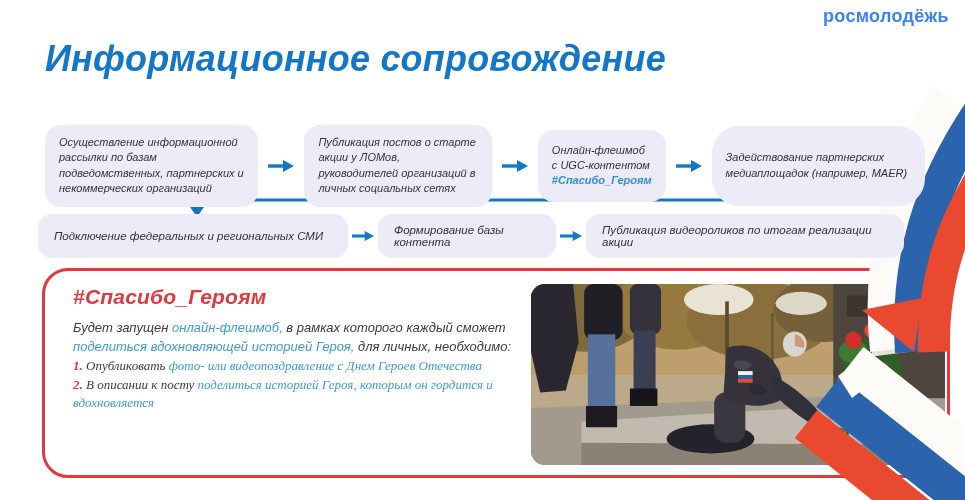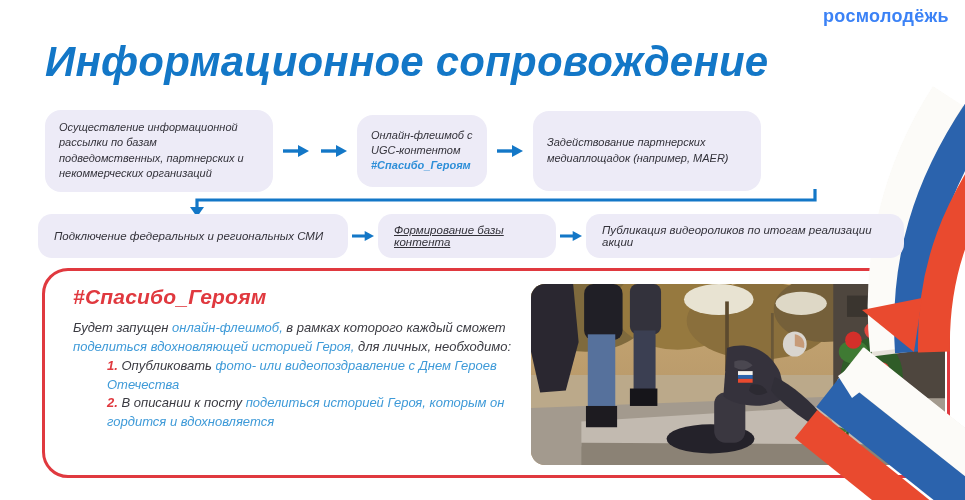--- a/index.html
+++ b/index.html
@@ -4,53 +4,53 @@
 <style>
   html,body{margin:0;padding:0;background:#fff;}
   .slide{position:relative;width:965px;height:500px;overflow:hidden;background:#ffffff;
          font-family:"Liberation Sans",sans-serif;}
 
   
   .logo{position:absolute;top:6px;right:16px;z-index:7;font-size:18px;font-weight:700;
         color:#3b82f6;letter-spacing:.3px;}
 
   
-  .title{position:absolute;left:45px;top:38px;z-index:5;font-size:42px;font-weight:700;
+  .title{position:absolute;left:45px;top:38px;z-index:5;font-size:36px;font-weight:700;
          font-style:italic;color:#1377c7;letter-spacing:.2px;}
 
   
-  .row1{position:absolute;left:45px;top:110px;width:880px;display:flex;align-items:center;z-index:6;gap:8px;}
+  .row1{position:absolute;left:45px;top:125px;width:880px;display:flex;align-items:center;z-index:6;gap:8px;}
   .row2{position:absolute;left:38px;top:214px;width:880px;display:flex;align-items:center;z-index:6;}
   .fbox{background:#edebf7;border-radius:16px;padding:10px 14px;color:#33323a;
         font-size:11px;font-style:italic;line-height:1.4;box-sizing:border-box;
         display:flex;flex-direction:column;justify-content:center;}
   .b1{width:228px;min-height:80px;}
   .b2{width:200px;min-height:80px;}
   .b3{width:130px;min-height:72px;}
-  .b4{width:228px;min-height:80px;}
+  .b4{width:228px;min-height:80px;border-radius:27px;}
   .hashtag-line{color:#2e8fd8;font-weight:700;}
   .rbox{background:#edebf7;border-radius:14px;height:44px;padding:0 16px;color:#33323a;
         font-size:11.5px;font-style:italic;display:flex;align-items:center;box-sizing:border-box;}
   .rb1{width:310px;}
-  .rb2{width:178px;text-decoration:underline;}
+  .rb2{width:178px;}
   .rb3{width:318px;}
   .arrow{flex:0 0 30px;display:flex;justify-content:center;align-items:center;}
 
   .connector{position:absolute;left:0;top:0;z-index:6;pointer-events:none;}
 
   
   .card{position:absolute;left:42px;top:268px;width:908px;height:210px;z-index:2;
         border:3px solid #e0393f;border-radius:26px;background:#fff;box-sizing:border-box;}
   .card-title{position:absolute;left:28px;top:14px;font-size:21px;font-weight:700;
               font-style:italic;color:#e0393f;letter-spacing:.2px;}
   .card-text{position:absolute;left:28px;top:48px;width:462px;font-size:13px;
              font-style:italic;line-height:1.43;color:#3a3a41;}
   .card-text .hl{color:#3e9ad8;}
   .card-list{margin-top:1px;}
-  .card-item{margin-left:34px;}
+  .card-item{font-family:Liberation Serif, serif;}
   .item-num{color:#e0393f;font-weight:700;}
 
   
   .photo{position:absolute;left:486px;top:13px;width:414px;height:181px;border-radius:14px;
          overflow:hidden;}
   .photo svg{display:block;width:100%;height:100%;}
 
   
   .ribbon{position:absolute;left:0;top:0;z-index:4;pointer-events:none;}
 </style>
@@ -85,20 +85,23 @@
 
   <div class="row1">
     <div class="fbox b1">
       <span>Осуществление информационной рассылки по базам подведомственных, партнерских и некоммерческих организаций</span>
     </div>
     <div class="arrow">
       <svg width="26" height="14" viewBox="0 0 26 14">
           <line x1="0" y1="7" x2="16" y2="7" stroke="#1377c7" stroke-width="3.4"></line>
           <polygon points="15,1 26,7 15,13" fill="#1377c7"></polygon>
         </svg>
+    </div>
+    <div class="fbox b2">
+      <span>Публикация постов о старте акции у ЛОМов, руководителей организаций в личных социальных сетях</span>
     </div>
     <div class="arrow">
       <svg width="26" height="14" viewBox="0 0 26 14">
           <line x1="0" y1="7" x2="16" y2="7" stroke="#1377c7" stroke-width="3.4"></line>
           <polygon points="15,1 26,7 15,13" fill="#1377c7"></polygon>
         </svg>
     </div>
     <div class="fbox b3">
       <span>Онлайн-флешмоб с UGC-контентом</span>
       <span class="hashtag-line">#Спасибо_Героям</span>

